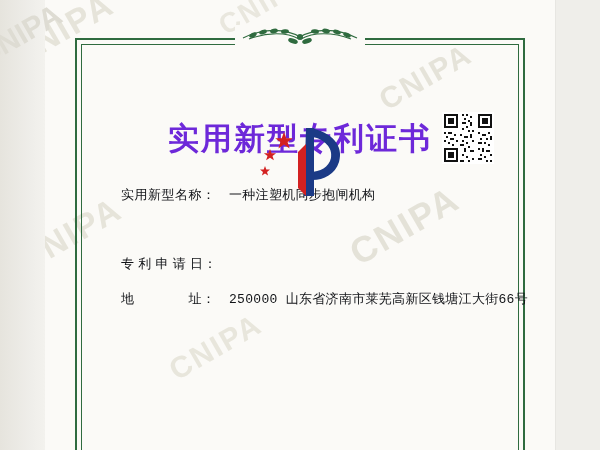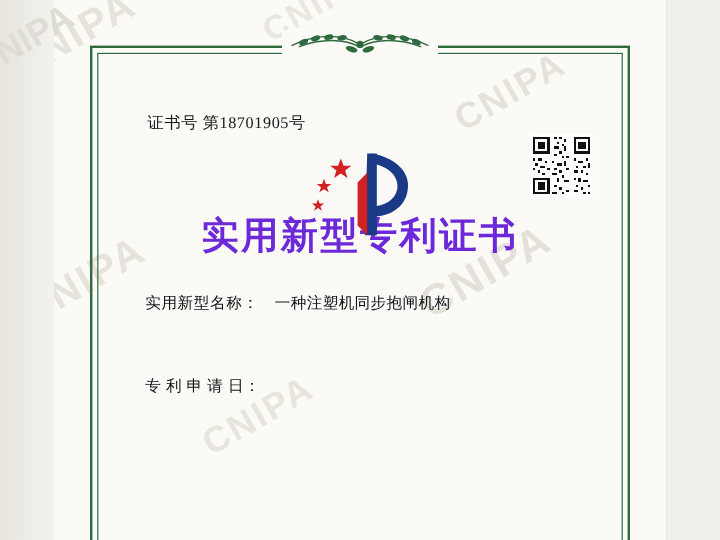--- a/index.html
+++ b/index.html
@@ -199,24 +199,20 @@
         <ellipse cx="80" cy="5.5" rx="4" ry="2.2" transform="rotate(6 80 5.5)"></ellipse>
         <circle cx="65" cy="11" r="3"></circle>
         <ellipse cx="58" cy="15" rx="5" ry="2.4" transform="rotate(18 58 15)"></ellipse>
         <ellipse cx="72" cy="15" rx="5" ry="2.4" transform="rotate(-18 72 15)"></ellipse>
       </g>
     </svg>
   </div>
 
   <div class="content">
 
-    <div class="cert-no">
-      <span>证书号</span>
-      <span>第18701905号</span>
-    </div>
 
     <div class="emblem">
       <svg width="120" height="78" viewBox="0 0 120 78">
 
         <g fill="#d32121">
           <polygon points="44,10 46.3,16.2 52.8,16.2 47.6,20.1 49.6,26.4 44,22.6 38.4,26.4 40.4,20.1 35.2,16.2 41.7,16.2"></polygon>
           <polygon points="30,27 31.6,31.3 36.1,31.3 32.5,34 33.9,38.3 30,35.7 26.1,38.3 27.5,34 23.9,31.3 28.4,31.3"></polygon>
           <polygon points="25,44 26.3,47.6 30,47.6 27,50 28.1,53.6 25,51.4 21.9,53.6 23,50 20,47.6 23.7,47.6"></polygon>
         </g>
 
@@ -310,20 +306,22 @@
 
       <div class="field">
       </div>
 
       <div class="field">
         <span class="f-label">专 利 申 请 日：</span>
       </div>
 
 
       <div class="field">
+        <span class="f-label">地　　　　址：</span>
+        <span class="f-value">250000 山东省济南市莱芜高新区钱塘江大街66号</span>
       </div>
 
     </div>
   </div>
 </div>
 
 <div class="gutter">
   <div class="gutter-wm">CNIPA</div>
 </div>
 

